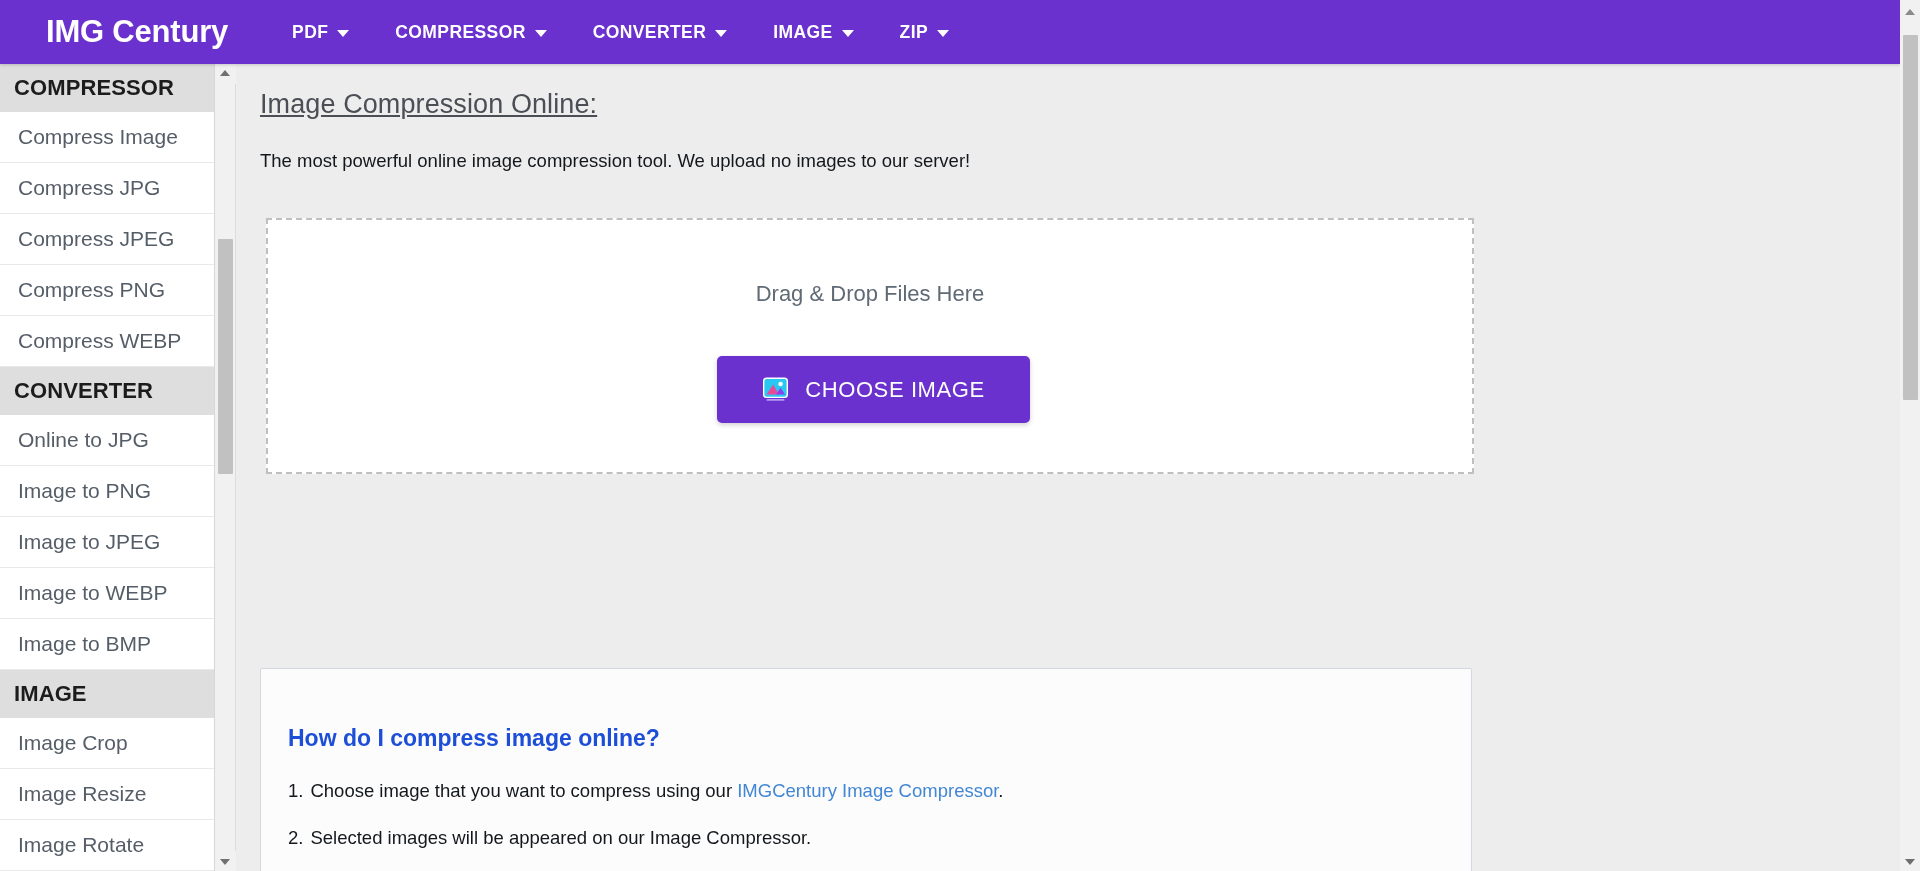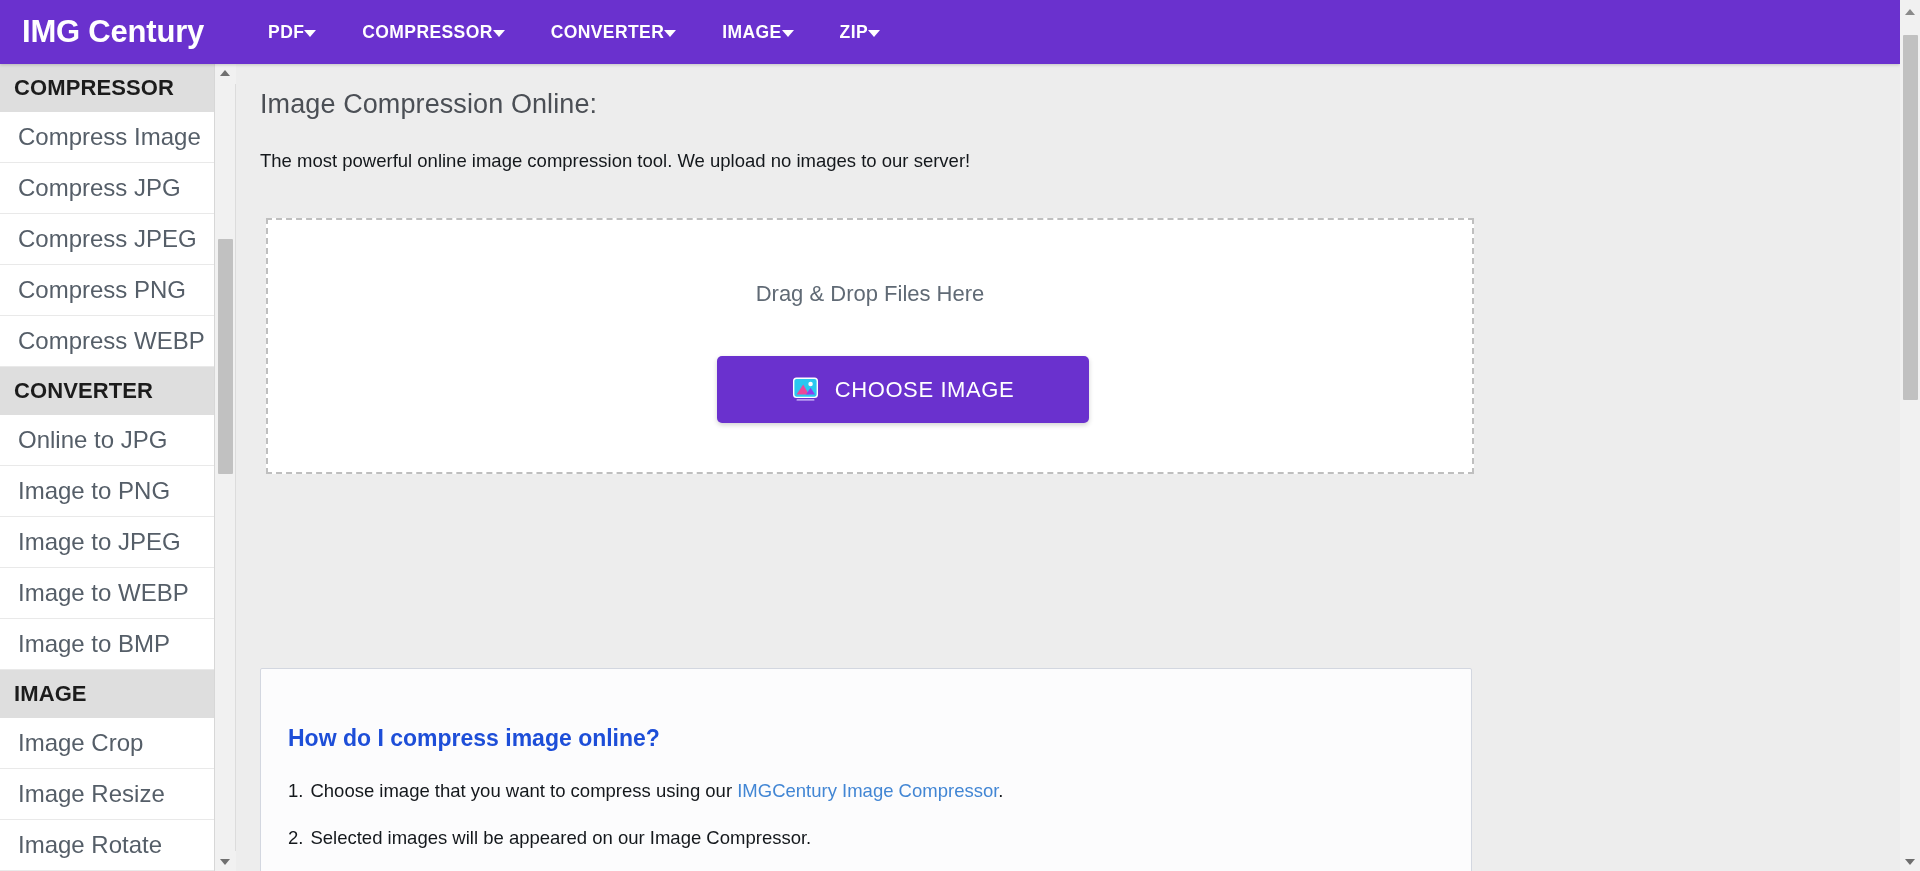--- a/index.html
+++ b/index.html
@@ -24,39 +24,41 @@
   #navbar {
     position: absolute;
     top: 0; left: 0;
     width: 1900px;
     height: 64px;
     background: #6a31ce;
     display: flex;
     align-items: center;
     z-index: 30;
     box-shadow: 0 1px 3px rgba(0,0,0,0.18);
+    padding-left: 24px;
   }
   #brand {
     color: #ffffff;
     font-size: 31px;
     font-weight: 700;
     letter-spacing: -0.2px;
     margin-left: 22px;
     margin-right: 64px;
     white-space: nowrap;
     cursor: pointer;
   }
   .nav-item {
     color: #ffffff;
     font-size: 17.5px;
     font-weight: 700;
     letter-spacing: 0.4px;
     margin-right: 46px;
     display: flex;
     align-items: center;
+    gap: 9px;
     white-space: nowrap;
     cursor: pointer;
   }
   .caret {
     width: 0; height: 0;
     border-left: 6px solid transparent;
     border-right: 6px solid transparent;
     border-top: 7px solid #ffffff;
     display: inline-block;
     position: relative;
@@ -83,21 +85,21 @@
     background: #dedede;
     color: #1c1c1c;
     font-size: 22px;
     font-weight: 600;
     letter-spacing: 0.1px;
     padding: 9px 0 9px 14px;
     line-height: 30px;
   }
   .side-link {
     color: #555e68;
-    font-size: 24px;
+    font-size: 21px;
     padding: 12px 16px 12px 18px;
     line-height: 26px;
     border-bottom: 1px solid #e9e9e9;
     background: #ffffff;
     cursor: pointer;
     white-space: nowrap;
   }
 
   
   #side-scroll {
@@ -147,20 +149,21 @@
     background: #ededed;
     overflow: hidden;
     z-index: 10;
   }
   #page-title {
     color: #4b4f55;
     font-size: 27px;
     font-weight: 400;
     margin: 25px 0 0 23px;
     letter-spacing: 0.1px;
+    text-decoration: underline;
   }
   #page-sub {
     color: #14181c;
     font-size: 18.5px;
     margin: 30px 0 0 23px;
   }
 
   
   #dropzone {
     position: absolute;
@@ -174,21 +177,21 @@
   #drop-label {
     text-align: center;
     color: #606a75;
     font-size: 22px;
     margin-top: 61px;
   }
   #choose-btn {
     position: absolute;
     left: 449px;
     top: 136px;
-    width: 372px;
+    width: 313px;
     height: 67px;
     background: #6a31ce;
     border: none;
     border-radius: 5px;
     color: #ffffff;
     font-family: "Liberation Sans", sans-serif;
     font-size: 22px;
     font-weight: 500;
     letter-spacing: 0.6px;
     display: flex;

